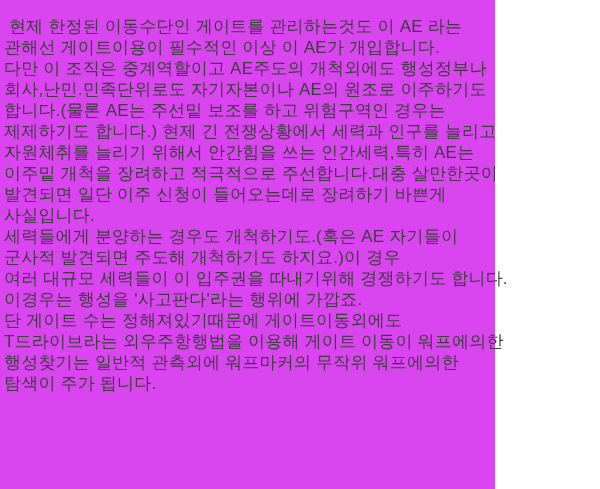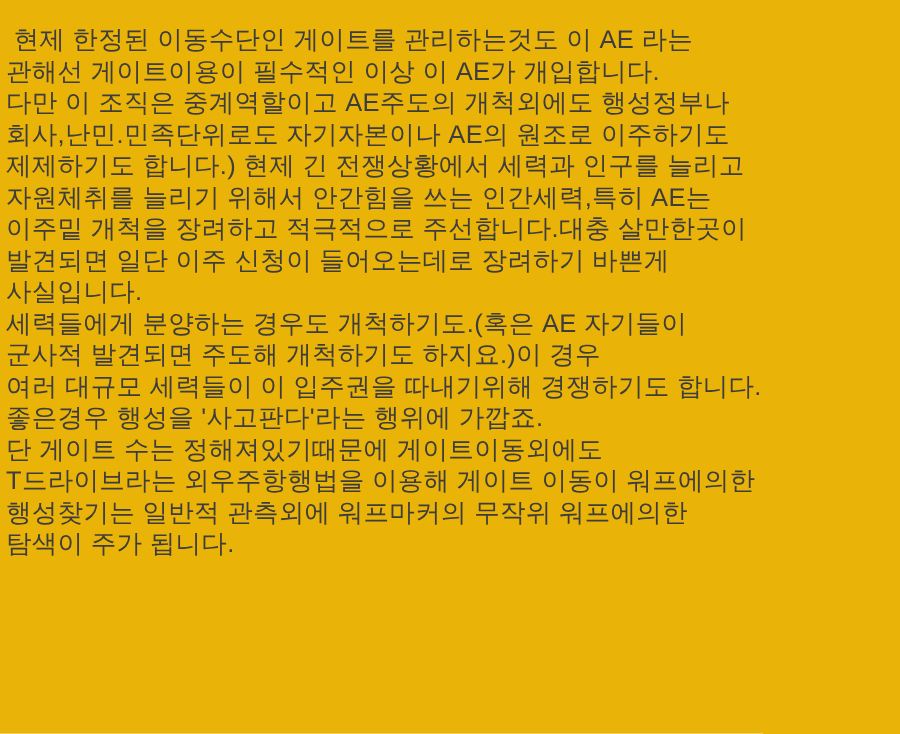--- a/index.html
+++ b/index.html
@@ -8,50 +8,51 @@
     background: #ffffff;
   }
   body {
     width: 600px;
     height: 489px;
     overflow: hidden;
     font-family: "Liberation Sans", "DejaVu Sans", sans-serif;
   }
   .doc {
     box-sizing: border-box;
-    width: 600px;
+    width: 495px;
     height: 489px;
     padding: 16px 6px 0 4px;
-    background: #eab308;
+    background: #d946ef;
   }
   .line {
     font-size: 17px;
     line-height: 21px;
     height: 21px;
     color: #3d3d3d;
     white-space: pre;
     letter-spacing: 0.2px;
     font-weight: 400;
     -webkit-font-smoothing: antialiased;
   }
 </style>
 </head>
 <body>
 
 <div class="doc">
     <div class="line"> 현제 한정된 이동수단인 게이트를 관리하는것도 이 AE 라는</div>
     <div class="line">관해선 게이트이용이 필수적인 이상 이 AE가 개입합니다.</div>
     <div class="line">다만 이 조직은 중계역할이고 AE주도의 개척외에도 행성정부나</div>
     <div class="line">회사,난민.민족단위로도 자기자본이나 AE의 원조로 이주하기도</div>
+    <div class="line">합니다.(물론 AE는 주선밑 보조를 하고 위험구역인 경우는</div>
     <div class="line">제제하기도 합니다.) 현제 긴 전쟁상황에서 세력과 인구를 늘리고</div>
     <div class="line">자원체취를 늘리기 위해서 안간힘을 쓰는 인간세력,특히 AE는</div>
     <div class="line">이주밑 개척을 장려하고 적극적으로 주선합니다.대충 살만한곳이</div>
     <div class="line">발견되면 일단 이주 신청이 들어오는데로 장려하기 바쁜게</div>
     <div class="line">사실입니다.</div>
     <div class="line">세력들에게 분양하는 경우도 개척하기도.(혹은 AE 자기들이</div>
     <div class="line">군사적 발견되면 주도해 개척하기도 하지요.)이 경우</div>
     <div class="line">여러 대규모 세력들이 이 입주권을 따내기위해 경쟁하기도 합니다.</div>
-    <div class="line">좋은경우 행성을 '사고판다'라는 행위에 가깝죠.</div>
+    <div class="line">이경우는 행성을 '사고판다'라는 행위에 가깝죠.</div>
     <div class="line">단 게이트 수는 정해져있기때문에 게이트이동외에도</div>
     <div class="line">T드라이브라는 외우주항행법을 이용해 게이트 이동이 워프에의한</div>
     <div class="line">행성찾기는 일반적 관측외에 워프마커의 무작위 워프에의한</div>
     <div class="line">탐색이 주가 됩니다.</div>
   </div>
 
 </body></html>

